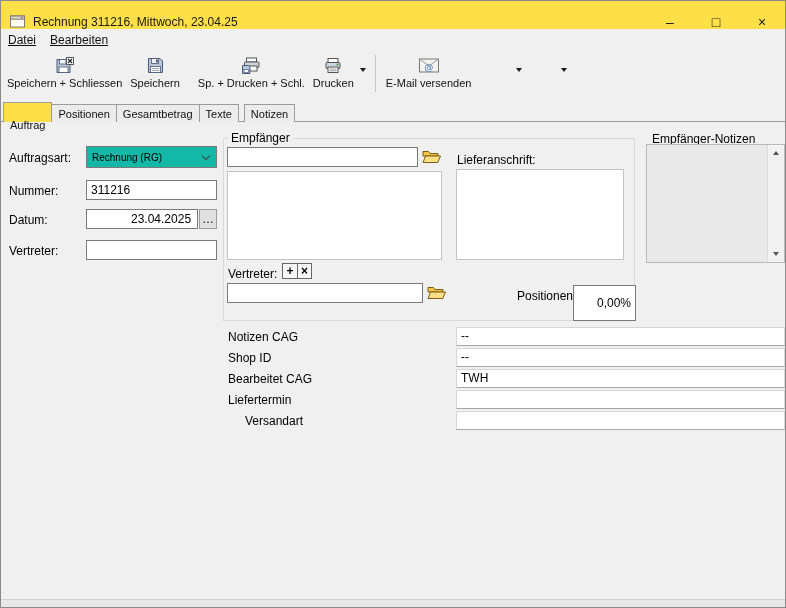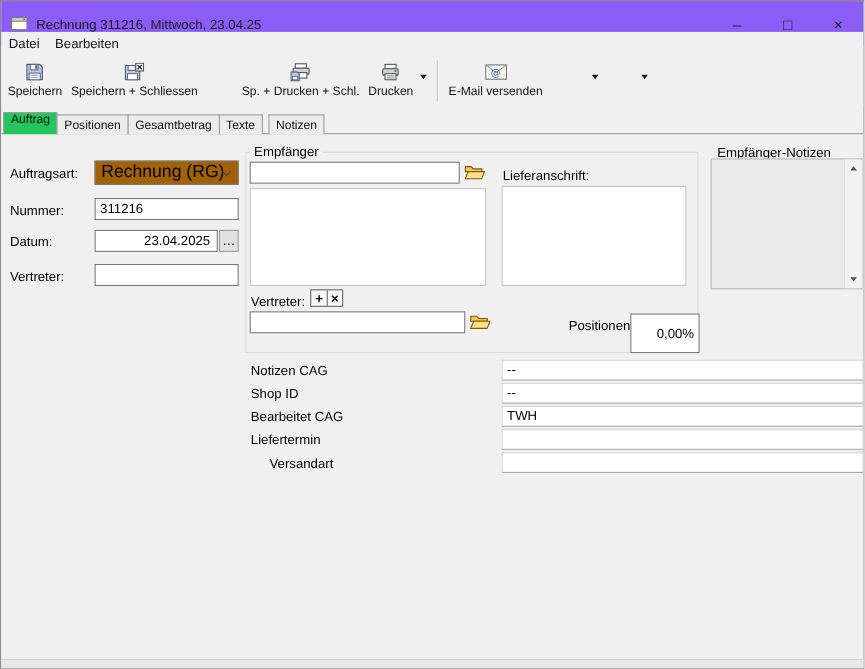--- a/index.html
+++ b/index.html
@@ -1,50 +1,50 @@
 <!DOCTYPE html>
 <html><head>
 <meta charset="utf-8">
 <style>
   * { margin:0; padding:0; box-sizing:border-box; }
   body { font-family:"Liberation Sans",sans-serif; background:#ffffff; }
   .window { position:relative; width:786px; height:608px; background:#f0f0f0; border:1px solid #8a8a8a; overflow:hidden; }
 
   
-  .titlebar { position:absolute; top:0; left:0; right:0; height:41px; background:#8b5cf6; display:flex; align-items:center; }
+  .titlebar { position:absolute; top:0; left:0; right:0; height:41px; background:#fde047; display:flex; align-items:center; }
   .app-icon { margin-left:9px; line-height:0; }
   .title-text { margin-left:8px; font-size:12px; color:#1a1a1a; white-space:nowrap; }
   .win-controls { margin-left:auto; display:flex; height:100%; }
   .win-btn { width:46px; display:flex; align-items:center; justify-content:center; font-size:14px; color:#222; cursor:default; }
 
   
   .menubar { position:absolute; top:28px; left:0; right:0; height:21px; display:flex; align-items:center; background:#f0f0f0; }
-  .menu-item { font-size:12px; padding:3px 7px; color:#111; }
+  .menu-item { font-size:12px; padding:3px 7px; color:#111;text-decoration:underline; }
 
   
   .toolbar { position:absolute; top:49px; left:0; right:0; height:47px; display:flex; align-items:flex-start; padding:4px 0 0 2px; background:#f0f0f0; }
   .tb-group { display:flex; }
   .tb-btn { display:flex; flex-direction:column; align-items:center; padding:1px 4px; }
   .tb-icon { height:20px; display:flex; align-items:center; justify-content:center; }
   .tb-label { font-size:11px; margin-top:2px; white-space:nowrap; color:#111; }
   .dd { width:11px; height:20px; display:flex; align-items:center; justify-content:center; margin-top:6px; }
   .dd i { width:0; height:0; border-left:3.5px solid transparent; border-right:3.5px solid transparent; border-top:4px solid #1a1a1a; }
   .tb-sep { width:1px; align-self:stretch; background:#c8c8c8; margin:1px 6px 5px 6px; }
 
   
   .tabstrip { position:absolute; top:101px; left:2px; height:20px; display:flex; align-items:flex-end; z-index:2; }
   .tab { font-size:11px; height:18px; padding:3px 6px 0 6px; background:#ececec; border:1px solid #9c9c9c; border-bottom:none; margin-right:-1px; color:#111; white-space:nowrap; }
-  .tab.active { height:20px; background:#22c55e; position:relative; z-index:3; padding-top:0; }
+  .tab.active { height:20px; background:#fde047; position:relative; z-index:3; padding-top:16px; }
   .tab.gap { margin-left:6px; }
   .tabpage { position:absolute; top:120px; left:0; right:0; bottom:0; border-top:1px solid #9c9c9c; background:#f0f0f0; }
 
   
   .lbl { position:absolute; font-size:12px; color:#000; white-space:nowrap; }
   .txt { position:absolute; border:1px solid #7a7a7a; background:#fff; font-family:inherit; font-size:12px; padding:0 4px; color:#000; }
-  .combo { position:absolute; border:1px solid #7a7a7a; background:#a16207; font-size:16px; display:flex; align-items:center; padding-left:5px; color:#000; }
+  .combo { position:absolute; border:1px solid #7a7a7a; background:#14b8a6; font-size:10px; display:flex; align-items:center; padding-left:5px; color:#000; }
   .combo .chev { position:absolute; right:7px; top:6px; width:6px; height:6px; border-right:1.4px solid #444; border-bottom:1.4px solid #444; transform:rotate(45deg); }
   .mini-btn { position:absolute; background:#e1e1e1; border:1px solid #9c9c9c; font-size:12px; display:flex; align-items:center; justify-content:center; color:#111; }
   .bigbox { position:absolute; background:#fff; border:1px solid #c3c3c3; }
   .groupbox { position:absolute; border:1px solid #d9d9d9; }
   .groupbox .cap { position:absolute; top:-8px; left:4px; background:#f0f0f0; padding:0 3px; font-size:12px; color:#000; }
   .icon-btn { position:absolute; line-height:0; }
   .pm-group { position:absolute; display:flex; border:1px solid #666; background:#f7f7f7; }
   .pm-btn { width:14px; height:14px; display:flex; align-items:center; justify-content:center; font-size:12px; font-weight:bold; color:#000; }
   .pm-btn + .pm-btn { border-left:1px solid #666; }
 
@@ -84,46 +84,46 @@
 
   <div class="menubar">
     <span class="menu-item">Datei</span>
     <span class="menu-item">Bearbeiten</span>
   </div>
 
   <div class="toolbar">
 
     <div class="tb-btn">
       <span class="tb-icon">
+        <svg width="18" height="17" viewBox="0 0 18 17">
+          <path d="M1 2.5 H11.5 L14 5 V15.5 H1 Z" fill="#b9c7da" stroke="#4a5a75"></path>
+          <rect x="3.5" y="2.5" width="6.5" height="4.5" fill="#eef2f7" stroke="#4a5a75" stroke-width="0.8"></rect>
+          <rect x="3" y="10" width="9" height="5.5" fill="#ffffff" stroke="#4a5a75" stroke-width="0.8"></rect>
+          <rect x="10.5" y="0.5" width="7" height="7" fill="#ffffff" stroke="#555"></rect>
+          <path d="M12 2 L16 6 M16 2 L12 6" stroke="#222" stroke-width="1.2"></path>
+        </svg>
+      </span>
+      <span class="tb-label">Speichern + Schliessen</span>
+    </div>
+
+    <div class="tb-btn">
+      <span class="tb-icon">
         <svg width="17" height="17" viewBox="0 0 17 17">
           <path d="M1.5 1.5 H13 L15.5 4 V15.5 H1.5 Z" fill="#b9c7da" stroke="#4a5a75"></path>
           <rect x="4.5" y="1.5" width="7" height="5" fill="#eef2f7" stroke="#4a5a75" stroke-width="0.8"></rect>
           <rect x="9" y="2.5" width="1.8" height="3" fill="#4a5a75"></rect>
           <rect x="3.5" y="9.5" width="10" height="6" fill="#ffffff" stroke="#4a5a75" stroke-width="0.8"></rect>
           <line x1="5" y1="11.5" x2="12" y2="11.5" stroke="#9aa7b8"></line>
           <line x1="5" y1="13.5" x2="12" y2="13.5" stroke="#9aa7b8"></line>
         </svg>
       </span>
       <span class="tb-label">Speichern</span>
     </div>
 
-    <div class="tb-btn">
-      <span class="tb-icon">
-        <svg width="18" height="17" viewBox="0 0 18 17">
-          <path d="M1 2.5 H11.5 L14 5 V15.5 H1 Z" fill="#b9c7da" stroke="#4a5a75"></path>
-          <rect x="3.5" y="2.5" width="6.5" height="4.5" fill="#eef2f7" stroke="#4a5a75" stroke-width="0.8"></rect>
-          <rect x="3" y="10" width="9" height="5.5" fill="#ffffff" stroke="#4a5a75" stroke-width="0.8"></rect>
-          <rect x="10.5" y="0.5" width="7" height="7" fill="#ffffff" stroke="#555"></rect>
-          <path d="M12 2 L16 6 M16 2 L12 6" stroke="#222" stroke-width="1.2"></path>
-        </svg>
-      </span>
-      <span class="tb-label">Speichern + Schliessen</span>
-    </div>
-
-    <div class="tb-btn" style="margin-left:32px">
+    <div class="tb-btn" style="margin-left:10px">
       <span class="tb-icon">
         <svg width="18" height="17" viewBox="0 0 18 17">
           <rect x="4.5" y="1" width="10" height="4" fill="#ffffff" stroke="#555"></rect>
           <rect x="2.5" y="5" width="14.5" height="5.5" rx="0.8" fill="#ccd4dc" stroke="#555"></rect>
           <rect x="6" y="9" width="9" height="5" fill="#ffffff" stroke="#555"></rect>
           <path d="M0.5 8.5 H6.5 L8 10 V16.5 H0.5 Z" fill="#b9c7da" stroke="#4a5a75"></path>
           <rect x="2" y="12.5" width="4.5" height="3" fill="#ffffff" stroke="#4a5a75" stroke-width="0.7"></rect>
         </svg>
       </span>
       <span class="tb-label">Sp. + Drucken + Schl.</span>

